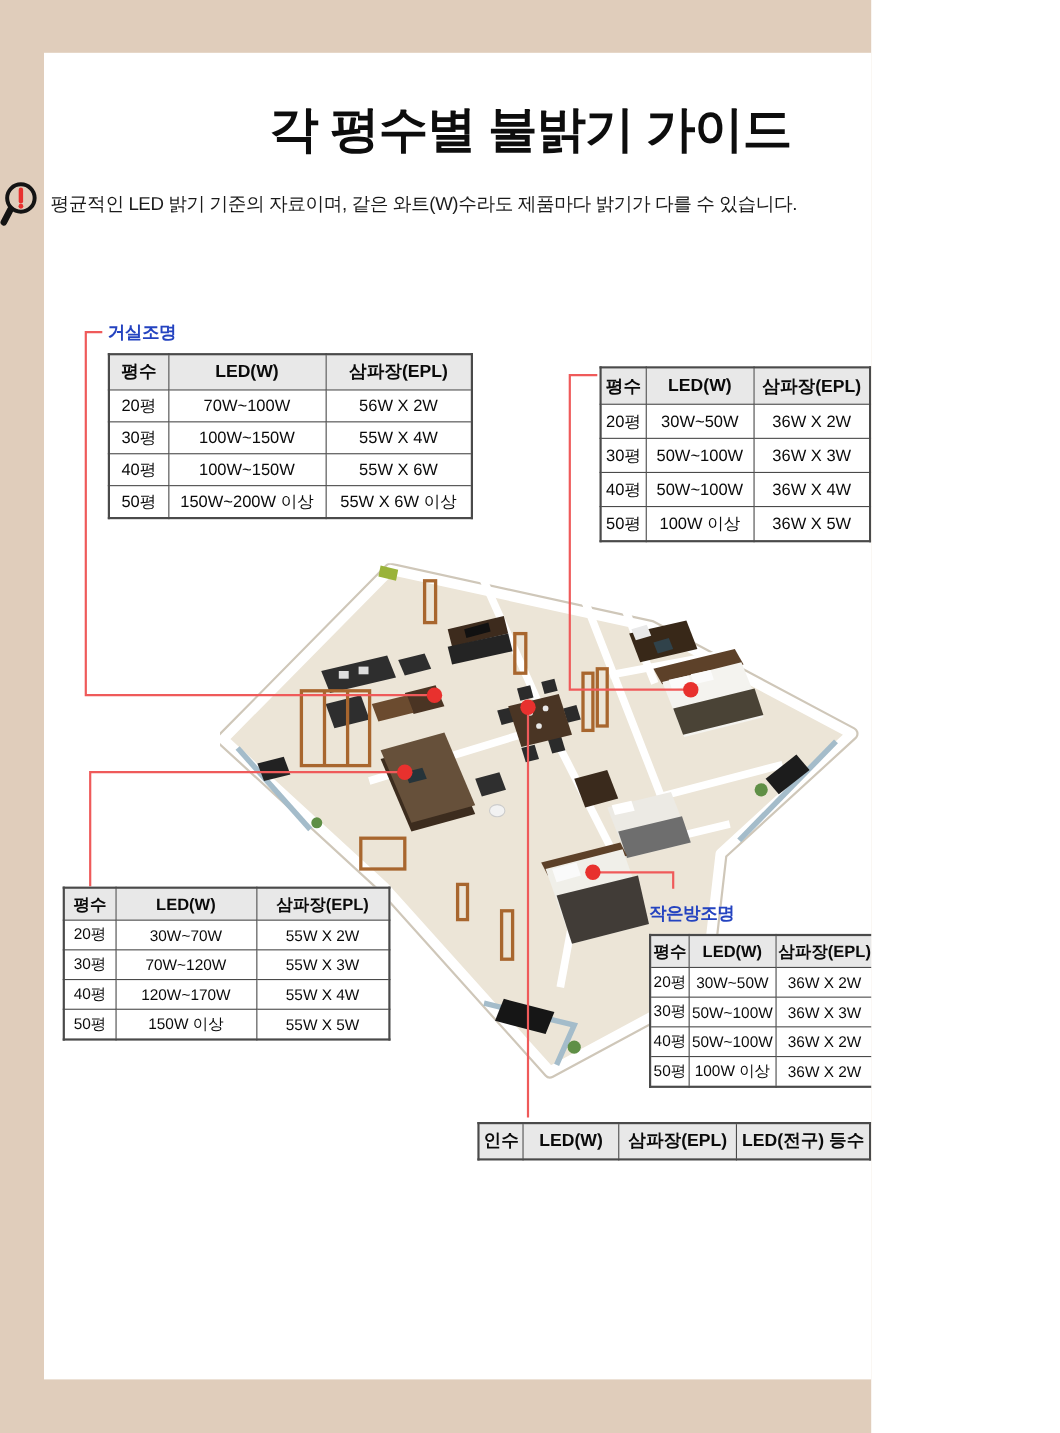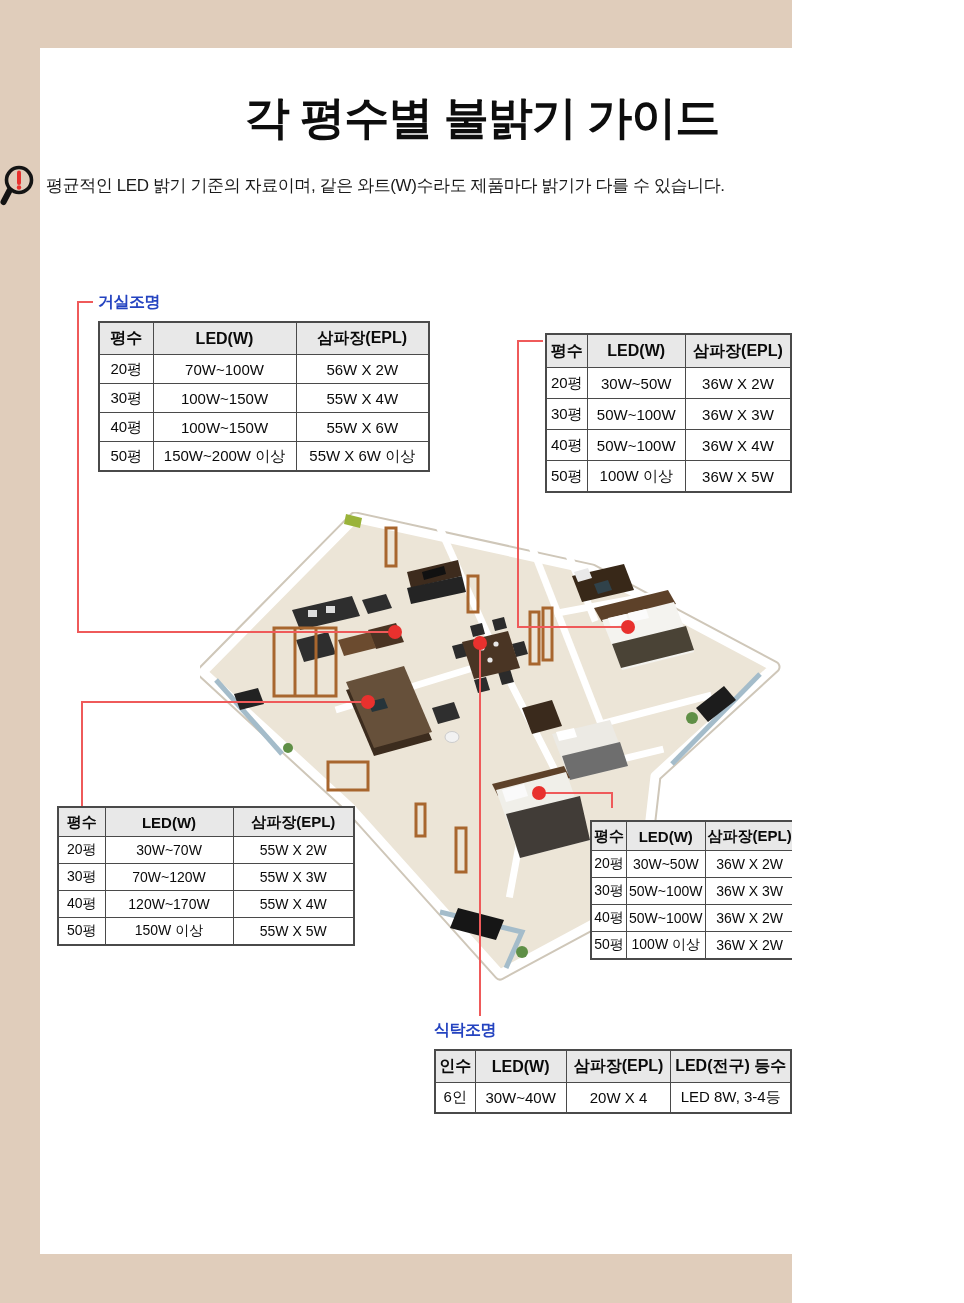--- a/index.html
+++ b/index.html
@@ -280,20 +280,21 @@
           <tr>
             <td>50평</td>
             <td>150W 이상</td>
             <td>55W X 5W</td>
           </tr>
         </tbody>
     </table>
   </div>
 
   <div class="tblock b-small" style="left:590px;top:820px;">
+    <div class="tlabel">작은방조명</div>
     <table>
       <colgroup>
           <col style="width:45px">
           <col style="width:127px">
           <col style="width:120px">
         </colgroup>
       <thead>
           <tr>
             <th>평수</th>
             <th>LED(W)</th>
@@ -319,39 +320,32 @@
           <tr>
             <td>50평</td>
             <td>100W 이상</td>
             <td>36W X 2W</td>
           </tr>
         </tbody>
     </table>
   </div>
 
   <div class="tblock b-dining" style="left:434px;top:1020px;">
-    <div class="tlabel">식탁조명</div>
     <table>
       <colgroup>
           <col style="width:49px">
           <col style="width:145px">
           <col style="width:139px">
           <col style="width:132px">
         </colgroup>
       <thead>
           <tr>
             <th>인수</th>
             <th>LED(W)</th>
             <th>삼파장(EPL)</th>
             <th>LED(전구) 등수</th>
           </tr>
         </thead>
         <tbody>
-          <tr>
-            <td>6인</td>
-            <td>30W~40W</td>
-            <td>20W X 4</td>
-            <td>LED 8W, 3-4등</td>
-          </tr>
         </tbody>
     </table>
   </div>
 </div>
 
 </body></html>

